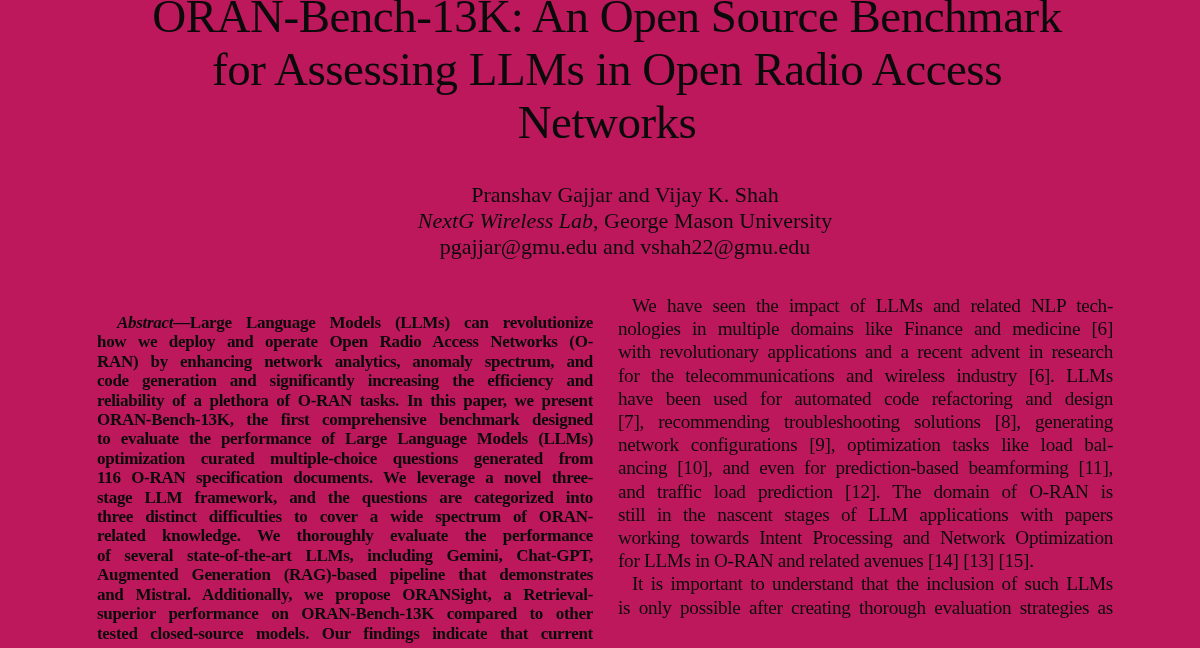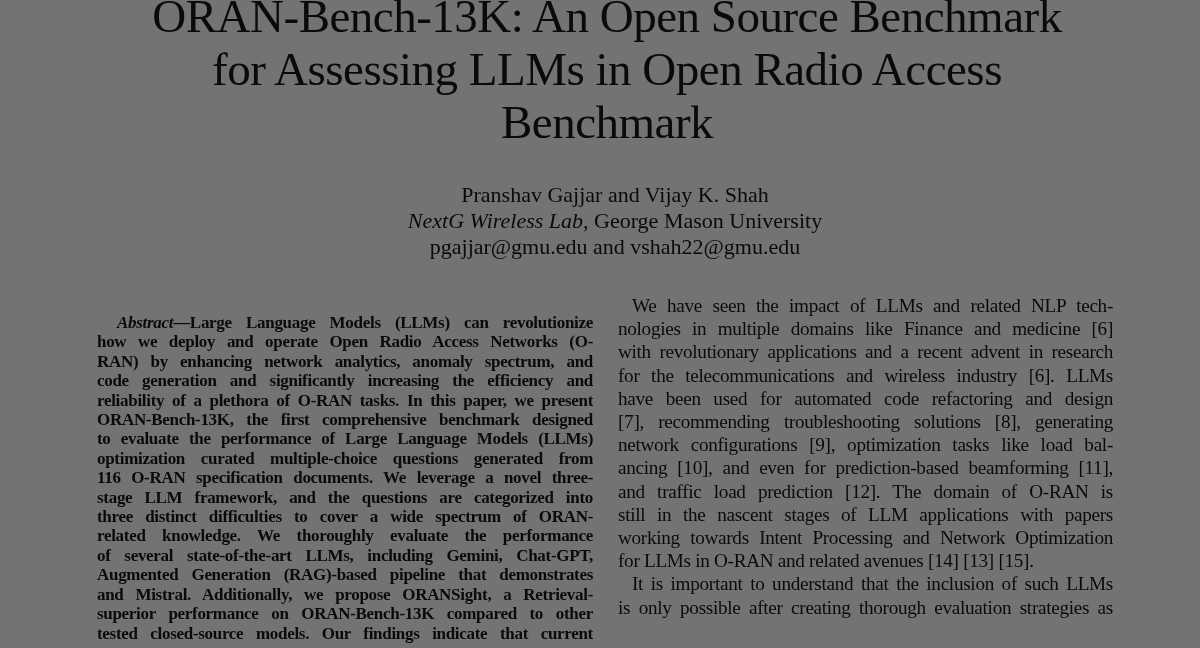--- a/index.html
+++ b/index.html
@@ -6,39 +6,39 @@
   html, body {
     width: 1200px; height: 648px;
     background: #ffffff;
     overflow: hidden;
   }
   body {
     position: relative;
     font-family: "Liberation Serif", "DejaVu Serif", serif;
     color: #0a0a0a;
   }
-  .page { position: absolute; inset: 0; background: #737373; }
+  .page { position: absolute; inset: 0; background: #be185d; }
 
   
   .title-block {
     position: absolute;
     left: 97px; top: -10px; width: 1020px;
     font-size: 47px;
     line-height: 53px;
     letter-spacing: -0.5px;
   }
   .title-block .line {
     text-align: center;
     white-space: nowrap;
   }
 
   
   .author-block {
     position: absolute;
-    left: 105px; top: 182px; width: 1020px;
+    left: 115px; top: 182px; width: 1020px;
     font-size: 22px;
     line-height: 26px;
     text-align: center;
   }
   .italic { font-style: italic; margin-top: 36px; }
 
   
   .column {
     position: absolute;
     letter-spacing: -0.3px;
@@ -66,21 +66,21 @@
   .abstract-lead { font-style: italic; }
 </style>
 </head>
 <body>
 
 <div class="page">
 
   <div class="title-block">
       <div class="line">ORAN-Bench-13K: An Open Source Benchmark</div>
       <div class="line">for Assessing LLMs in Open Radio Access</div>
-      <div class="line">Benchmark</div>
+      <div class="line">Networks</div>
     </div>
 
   <div class="author-block">
     <div class="line">Pranshav Gajjar and Vijay K. Shah</div>
     <div class="line"><span class="italic">NextG Wireless Lab</span><span>, George Mason University</span></div>
     <div class="line">pgajjar@gmu.edu and vshah22@gmu.edu</div>
   </div>
 
   <div class="column col-left">
     <div class="para">

